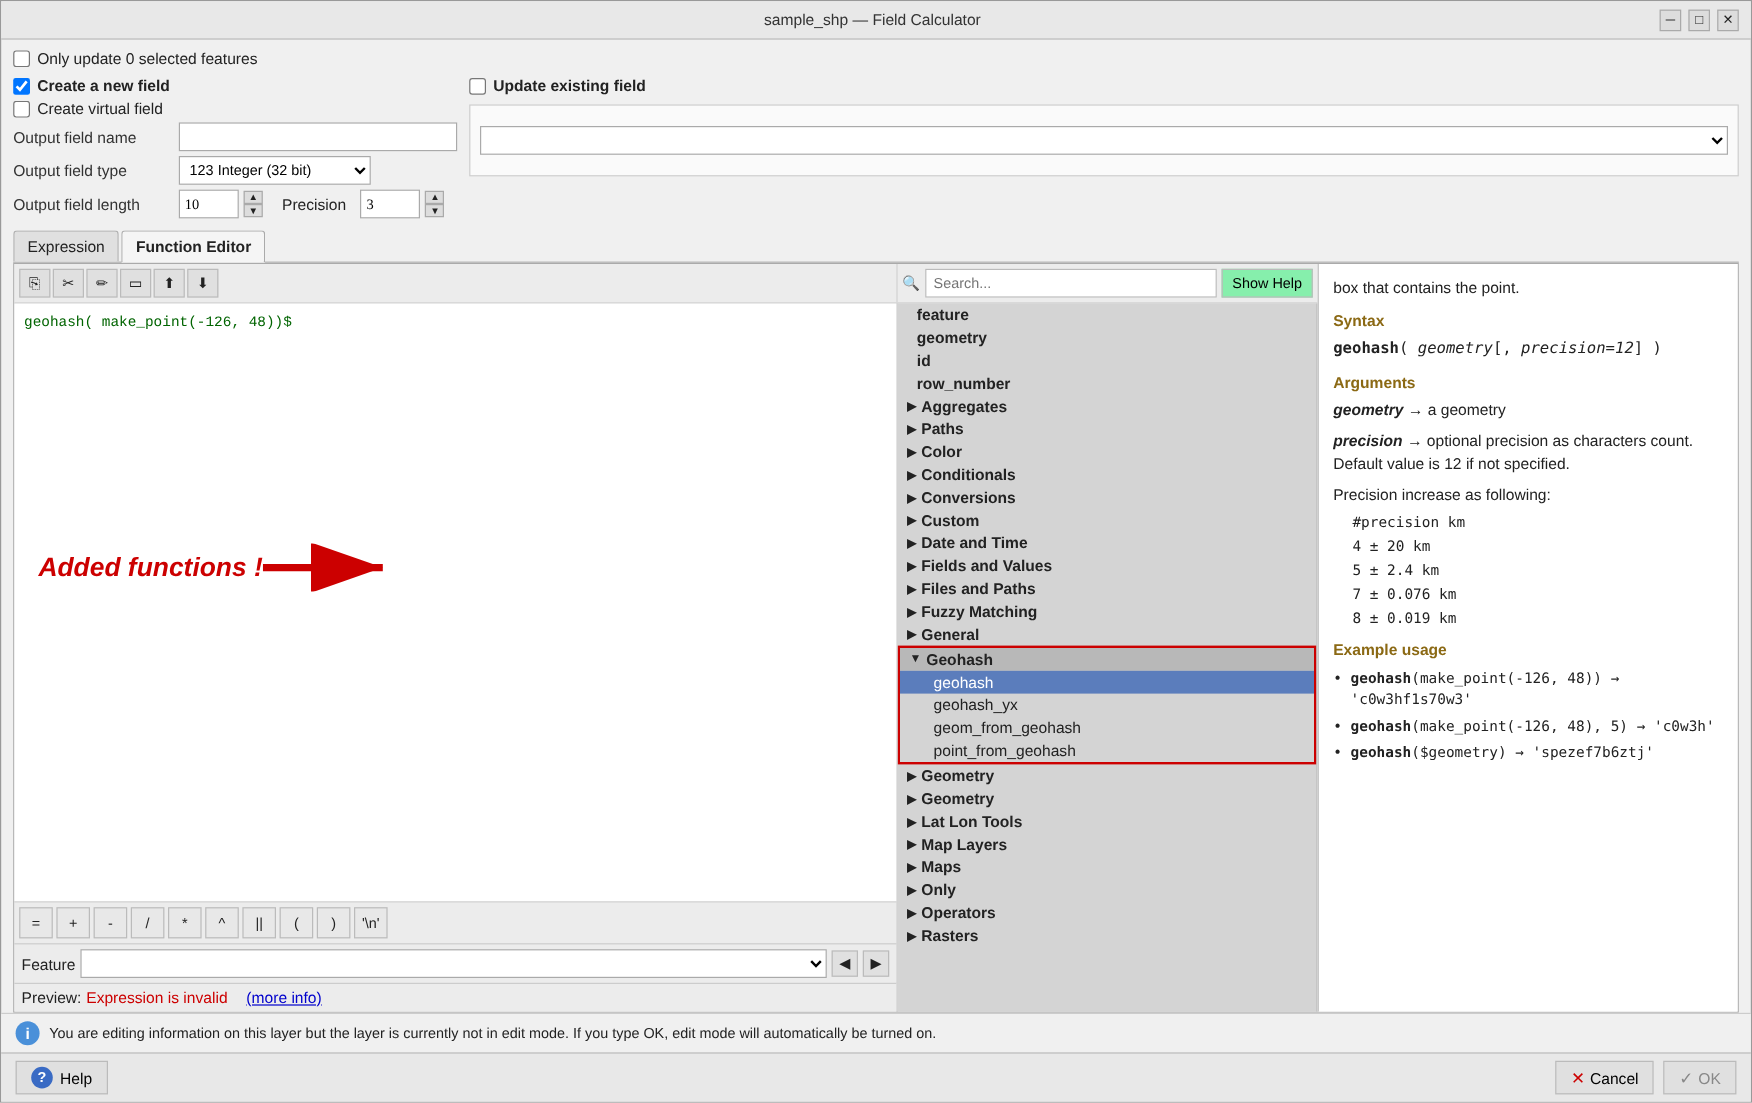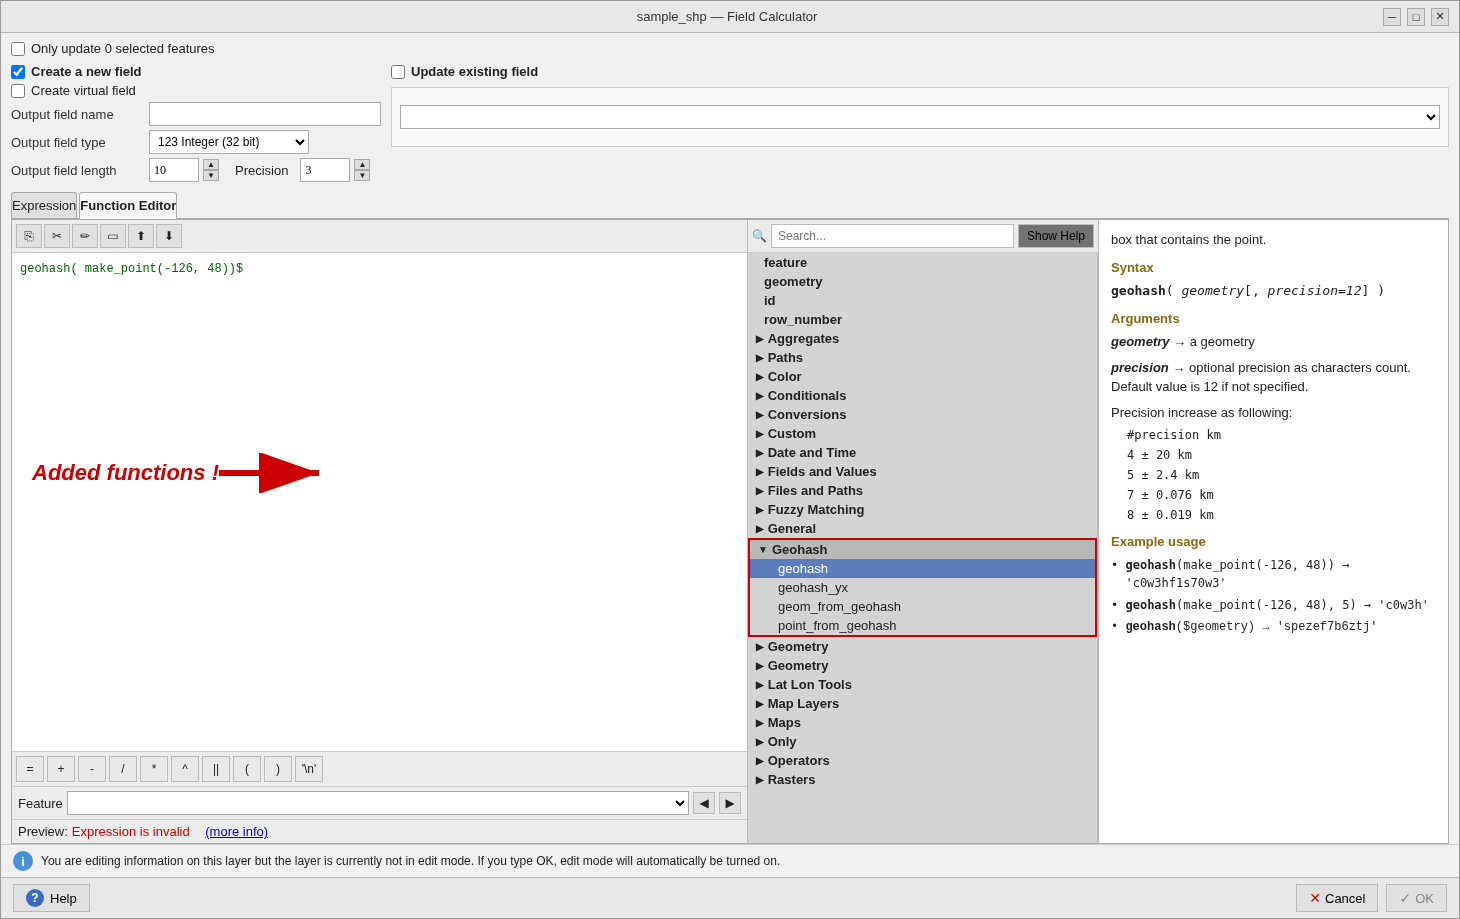--- a/index.html
+++ b/index.html
@@ -155,21 +155,21 @@
       font-size: 12px;
     }
     
     .tabs-bar {
       display: flex;
       border-bottom: 1px solid #aaa;
       margin-bottom: 0;
       flex-shrink: 0;
     }
     .tab {
-      padding: 5px 0;
+      padding: 5px 11px;
       border: 1px solid #aaa;
       border-bottom: none;
       background: #e0e0e0;
       cursor: pointer;
       font-size: 13px;
       margin-right: 2px;
       border-radius: 3px 3px 0 0;
     }
     .tab.active {
       background: #f5f5f5;
@@ -321,21 +321,21 @@
     .search-input {
       flex: 1;
       height: 24px;
       border: 1px solid #bbb;
       background: white;
       padding: 2px 6px;
       font-size: 12px;
     }
     .show-help-btn {
       height: 24px;
-      background: #737373;
+      background: #86efac;
       border: 1px solid #bbb;
       cursor: pointer;
       padding: 0 8px;
       font-size: 12px;
     }
     .tree-container {
       flex: 1;
       overflow-y: auto;
       background: #d4d4d4;
       border-right: 1px solid #bbb;
@@ -783,21 +783,21 @@
             </div>
 
             <div class="help-title">Example usage</div>
             <div style="margin-bottom:4px;" class="help-mono">
               <span>• </span><b>geohash</b><span>(make_point(-126, 48)) →</span><br>
               <span>&nbsp;&nbsp;'c0w3hf1s70w3'</span>
             </div>
             <div style="margin-bottom:4px;" class="help-mono">
               <span>• </span><b>geohash</b><span>(make_point(-126, 48), 5) → 'c0w3h'</span>
             </div>
-            <div style="margin-bottom:4px;font-family:Liberation Mono, monospace;" class="help-mono">
+            <div style="margin-bottom:4px;" class="help-mono">
               <span>• </span><b>geohash</b><span>($geometry) → 'spezef7b6ztj'</span>
             </div>
           </div>
         </div>
       </div>
     </div>
   </div>
 
   <div class="info-bar">
     <div class="info-icon">i</div>

